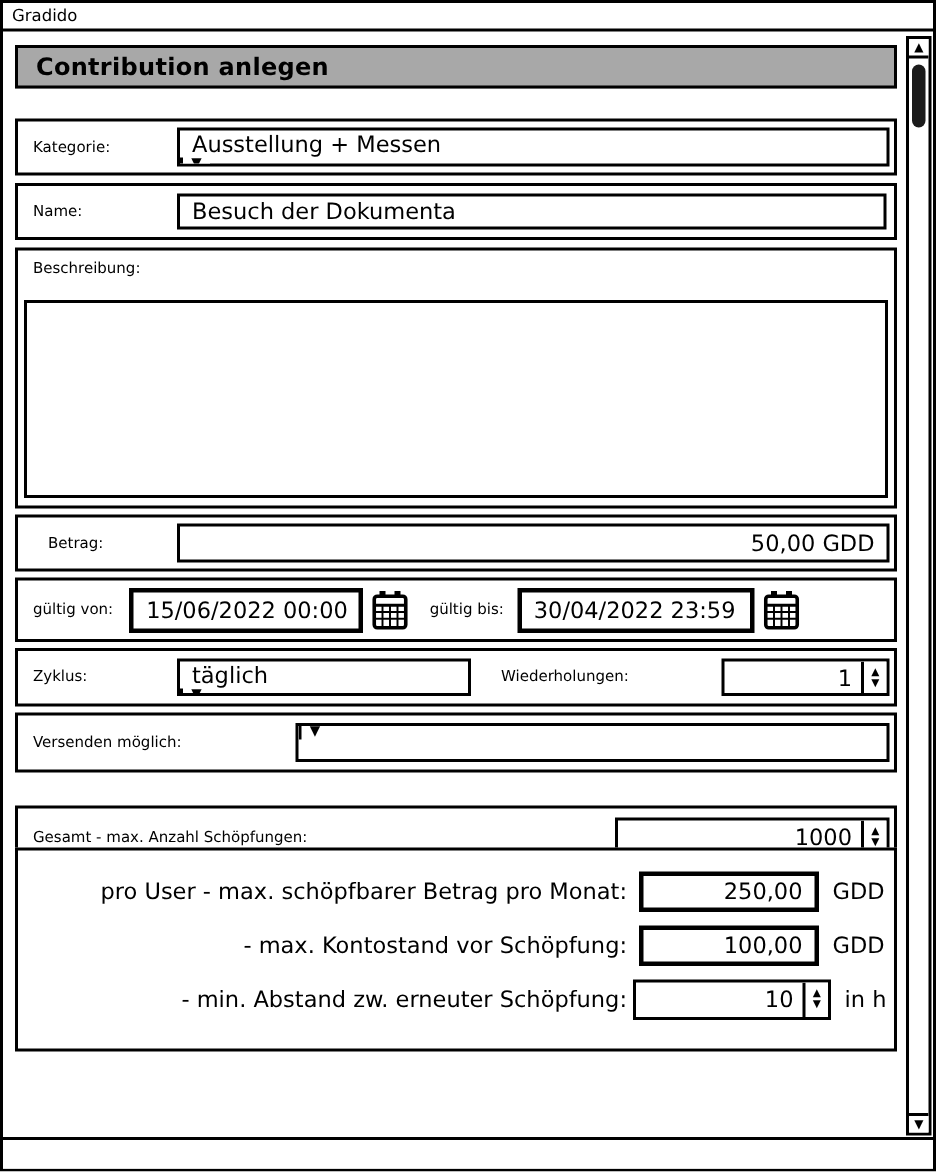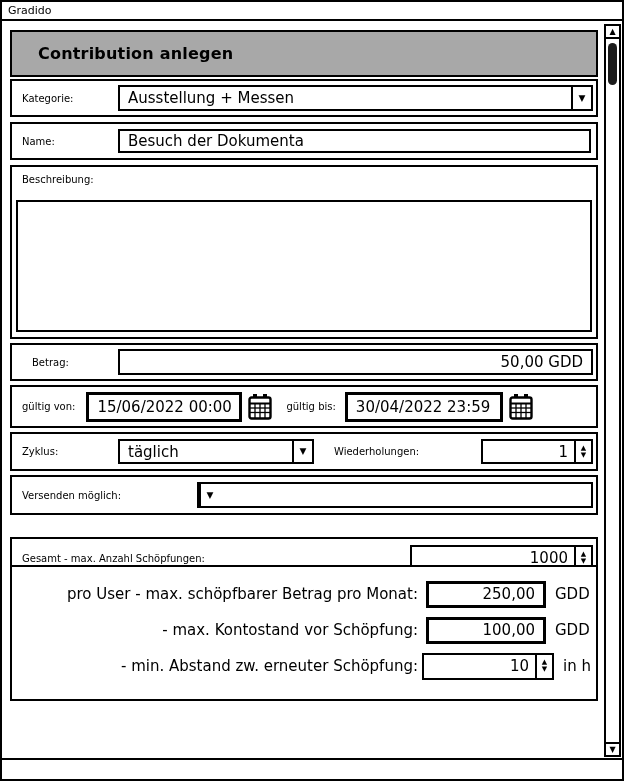--- a/index.html
+++ b/index.html
@@ -14,33 +14,33 @@
     padding-left:6px;background:#fff;
   }
   .client{position:absolute;left:0;right:0;top:21px;bottom:0;background:#fff;}
   .box{
     position:absolute;left:8px;width:588px;border:2px solid #000;
     background:#fff;display:flex;align-items:center;
   }
   .lbl{font-size:10px;white-space:nowrap;}
   .pad{padding-left:10px;}
   
-  .hdr{top:7px;height:47px;background:#a8a8a8;padding-left:14px;}
+  .hdr{top:7px;height:29px;background:#a8a8a8;}
   .hdr .title{font-size:16px;font-weight:700;padding-left:12px;letter-spacing:.2px;}
   
   .input{
     position:absolute;border:2px solid #000;background:#fff;font-size:15px;
     display:flex;align-items:center;padding:0 8px;white-space:nowrap;overflow:hidden;
   }
   .input.thick{border-width:3px;}
   .input.right{justify-content:flex-end;}
   
   .combo{
     position:absolute;border:2px solid #000;background:#fff;
-    display:flex;align-items:stretch;overflow:hidden;
+    display:flex;align-items:stretch;overflow:hidden;flex-direction:column;
   }
   .combo .val{flex:1;display:flex;align-items:center;padding:0 8px;font-size:15px;white-space:nowrap;}
   .combo .arrow{
     width:20px;border-left:2px solid #000;display:flex;align-items:center;
     justify-content:center;font-size:9px;line-height:1;background:#fff;
   }
   
   .spin{
     position:absolute;border:2px solid #000;background:#fff;
     display:flex;align-items:stretch;overflow:hidden;

